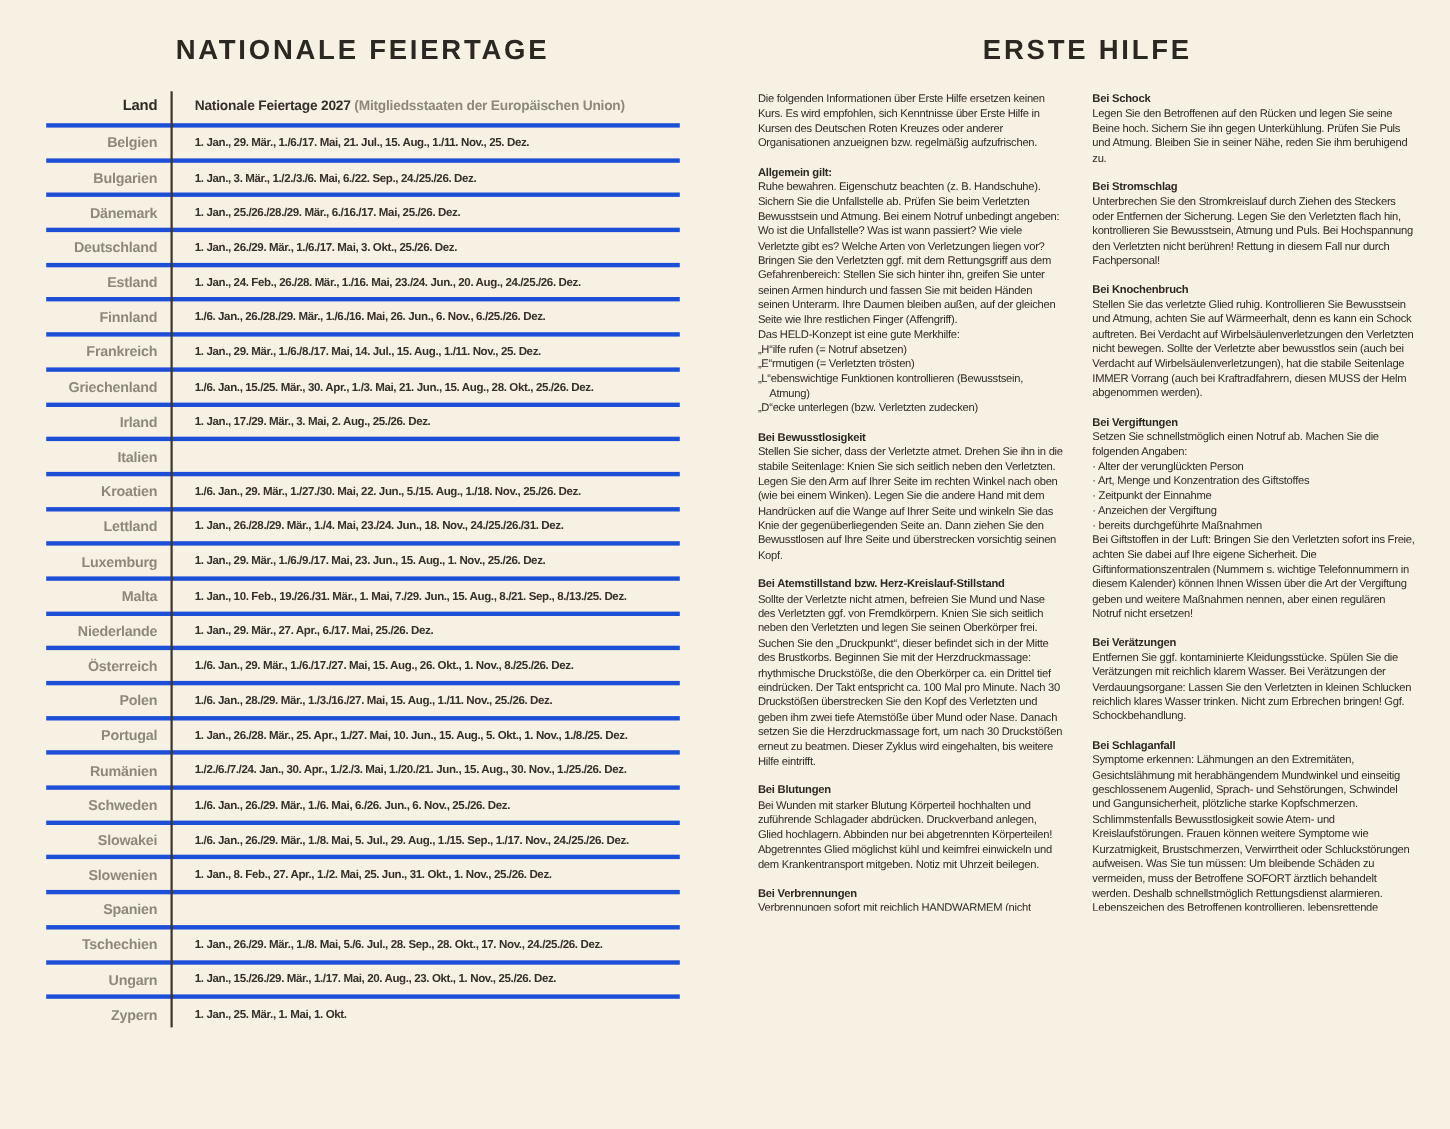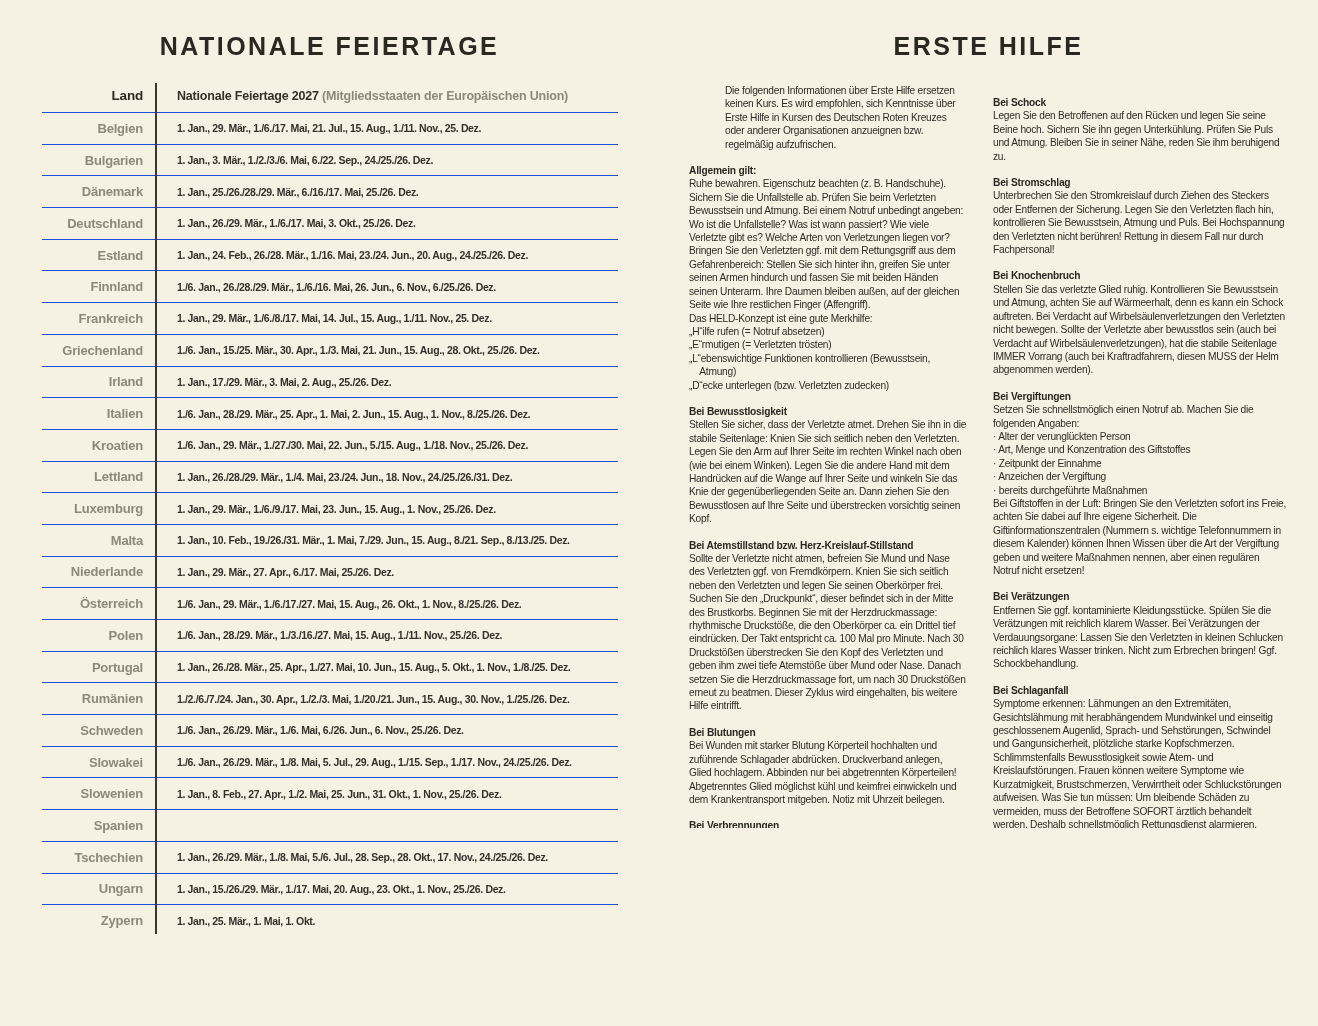--- a/index.html
+++ b/index.html
@@ -19,21 +19,21 @@
     font-size:25px; font-weight:bold; letter-spacing:2.5px;
     color:#2b2721;
   }
 
   
   .table { position:absolute; left:42px; top:79px; width:576px; }
   .table::before {
     content:""; position:absolute; left:113px; top:4px; bottom:2px;
     width:2px; background:#3b362e;
   }
-  .row { display:flex; align-items:center; height:31.7px; border-top:1px solid #1d4ed8; }
+  .row { display:flex; align-items:center; height:31.7px; border-top:4px solid #1d4ed8; }
   .row.header-row { border-top:none; height:33px; }
   .cell { overflow:visible; white-space:nowrap; }
   .cell.country {
     width:113px; flex:0 0 113px; text-align:right; padding-right:12px;
     font-size:13px; font-weight:bold; letter-spacing:-0.2px; color:#8e887a;
   }
   .cell.dates {
     flex:1; padding-left:22px;
     font-size:10.5px; font-weight:bold; letter-spacing:-0.35px; color:#35302a;
   }
@@ -45,23 +45,23 @@
   .cols {
     position:absolute; top:84px; left:30px; right:30px; bottom:18px;
     display:flex; gap:26px; overflow:hidden;
   }
   .col { width:278px; flex:0 0 278px; }
   .col.col-2 { width:295px; flex:0 0 295px; }
   .intro, .sec-body {
     font-size:10.2px; line-height:13.4px; letter-spacing:-0.25px;
     color:#2f2b25; white-space:pre-line;
   }
-  .intro { margin-bottom:13px;margin-left:36px; }
+  .intro { margin-bottom:13px; }
   .sec-heading { font-size:10.2px; line-height:13.4px; font-weight:bold; letter-spacing:-0.2px; color:#2b2721; }
-  .section { margin-bottom:13px;margin-top:12px; }
+  .section { margin-bottom:13px; }
 </style>
 </head>
 <body>
 
 <div class="spread">
 
   <div class="page">
     <div class="page-title">NATIONALE FEIERTAGE</div>
 
     <div class="table">
@@ -112,21 +112,20 @@
     <div class="cell dates">1./6. Jan., 15./25. Mär., 30. Apr., 1./3. Mai, 21. Jun., 15. Aug., 28. Okt., 25./26. Dez.</div>
   </div>
 
   <div class="row">
     <div class="cell country">Irland</div>
     <div class="cell dates">1. Jan., 17./29. Mär., 3. Mai, 2. Aug., 25./26. Dez.</div>
   </div>
 
   <div class="row">
     <div class="cell country">Italien</div>
-    <div class="cell dates">1./6. Jan., 28./29. Mär., 25. Apr., 1. Mai, 2. Jun., 15. Aug., 1. Nov., 8./25./26. Dez.</div>
   </div>
 
   <div class="row">
     <div class="cell country">Kroatien</div>
     <div class="cell dates">1./6. Jan., 29. Mär., 1./27./30. Mai, 22. Jun., 5./15. Aug., 1./18. Nov., 25./26. Dez.</div>
   </div>
 
   <div class="row">
     <div class="cell country">Lettland</div>
     <div class="cell dates">1. Jan., 26./28./29. Mär., 1./4. Mai, 23./24. Jun., 18. Nov., 24./25./26./31. Dez.</div>

